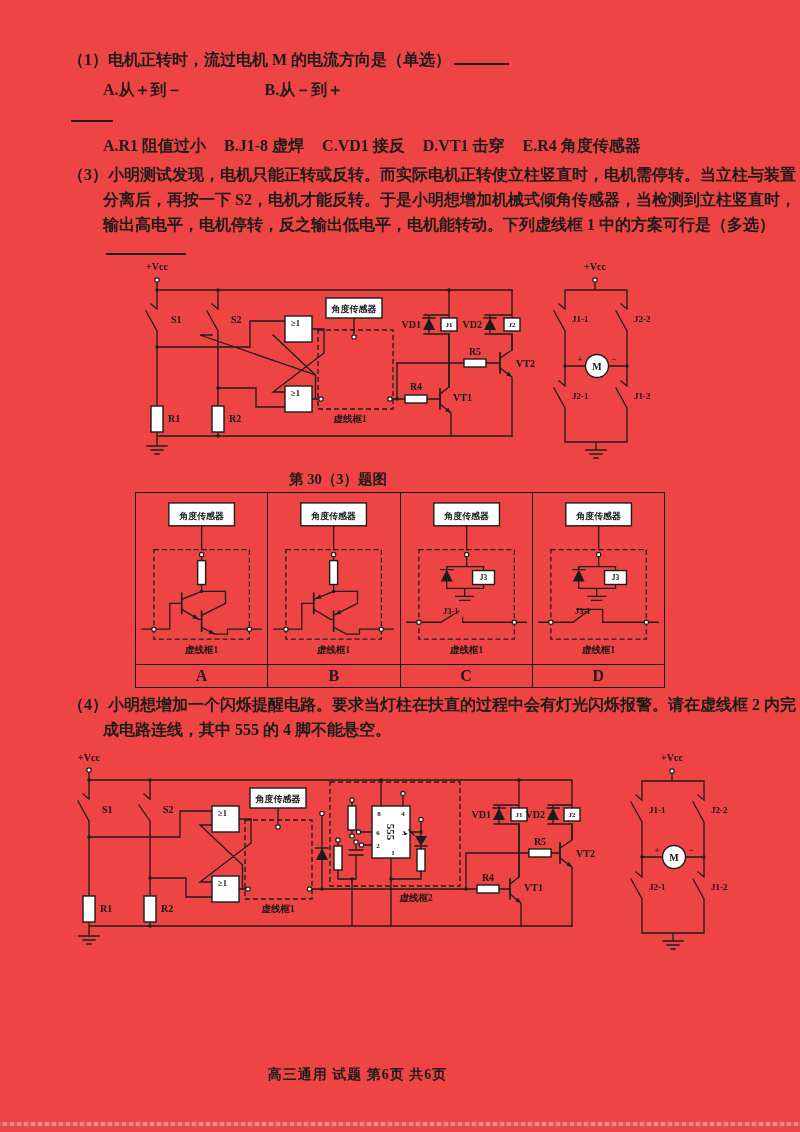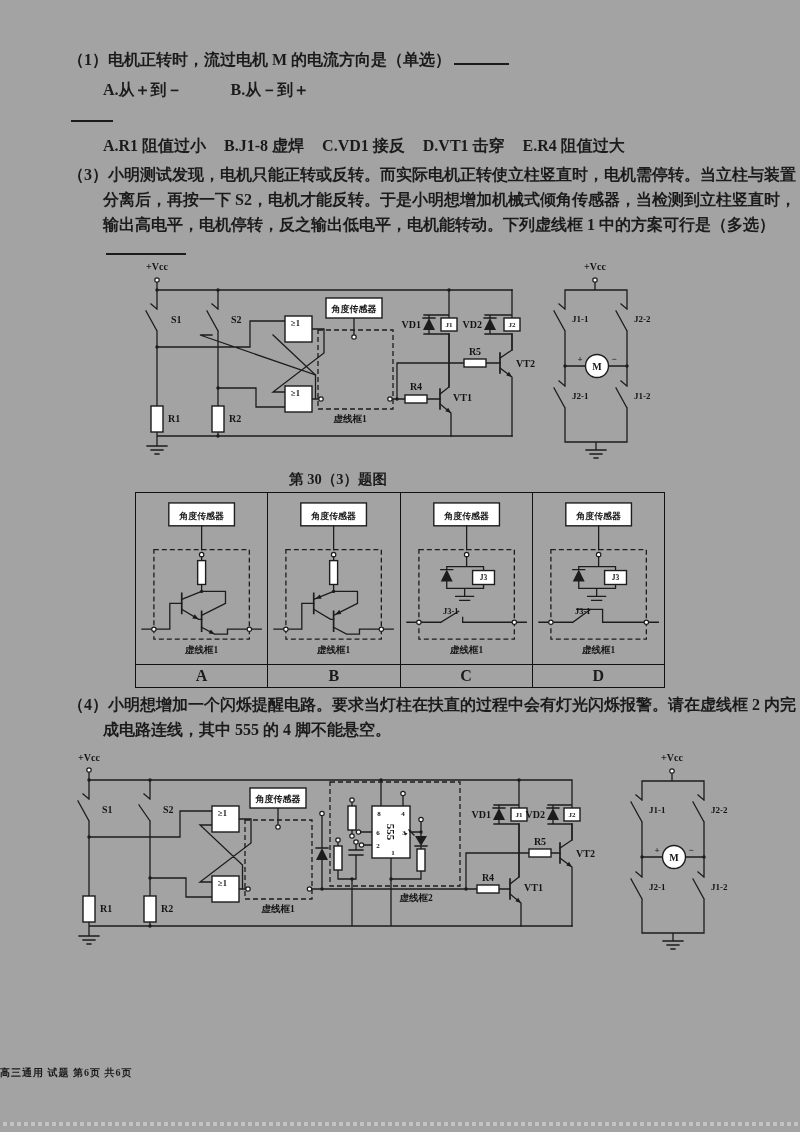--- a/index.html
+++ b/index.html
@@ -1,26 +1,26 @@
 <!DOCTYPE html>
 <html><head>
 <meta charset="utf-8">
 <style>
   html,body{margin:0;padding:0;background:#e9e9e9;}
-  .page{position:relative;width:800px;height:1132px;background:#a3a3a3;margin:0 auto;overflow:hidden;
+  .page{position:relative;width:800px;height:1132px;background:#ef4444;margin:0 auto;overflow:hidden;
         font-family:"Liberation Serif",serif;color:#1b1b1b;}
   .abs{position:absolute;}
   .qline{font-size:16px;font-weight:bold;white-space:nowrap;}
   .qpara{font-size:16px;font-weight:bold;line-height:25px;width:700px;padding-left:35px;text-indent:-35px;}
-  .opt1{margin-right:44px;}
+  .opt1{margin-right:78px;}
   .opt2{margin-right:14px;font-family:Liberation Serif, serif;}
   .blank{display:inline-block;height:13px;border-bottom:2px solid #1b1b1b;margin-left:3px;vertical-align:baseline;}
   .b1{width:55px;} .b2{width:42px;} .b3{width:80px;}
   .caption{width:676px;text-align:center;font-size:14.5px;font-weight:bold;}
-  .footer{width:715px;text-align:left;font-size:10px;font-weight:bold;letter-spacing:1px;}
+  .footer{width:715px;text-align:center;font-size:14px;font-weight:bold;letter-spacing:1px;}
   .scanedge{width:800px;height:4px;background:repeating-linear-gradient(90deg,#9a9a9a 0 3px,#fff 3px 7px);opacity:.35;}
   
   svg .w{stroke:#1c1c1c;stroke-width:1.3;fill:none;stroke-linecap:square;}
   svg .wb{stroke:#1c1c1c;stroke-width:1.7;fill:none;stroke-linecap:square;}
   svg .cmp{stroke:#1c1c1c;stroke-width:1.4;fill:#ffffff;}
   svg .dashr{stroke:#1c1c1c;stroke-width:1.3;fill:none;stroke-dasharray:5 3;}
   svg .fl{fill:#1c1c1c;stroke:none;}
   svg .term{fill:#ffffff;stroke:#1c1c1c;stroke-width:1.2;}
   svg .dot{fill:#1c1c1c;stroke:none;}
   svg text{font-family:"Liberation Serif",serif;font-weight:bold;fill:#151515;}
@@ -51,21 +51,21 @@
   </div>
 
   <div class="abs qline" style="left:68px;top:107px;">
     <span class="blank b2"></span>
   </div>
   <div class="abs qline" style="left:103px;top:136px;">
     <span class="opt2">A.R1 阻值过小</span>
     <span class="opt2">B.J1-8 虚焊</span>
     <span class="opt2">C.VD1 接反</span>
     <span class="opt2">D.VT1 击穿</span>
-    <span>E.R4 阻值过大</span>
+    <span>E.R4 角度传感器</span>
   </div>
 
   <div class="abs qpara" style="left:68px;top:162px;">
     <span>（3）小明测试发现，电机只能正转或反转。而实际电机正转使立柱竖直时，电机需停转。当立柱与装置分离后，再按一下 S2，电机才能反转。于是小明想增加机械式倾角传感器，当检测到立柱竖直时，输出高电平，电机停转，反之输出低电平，电机能转动。下列虚线框 1 中的方案可行是（多选）</span><span class="blank b3"></span>
   </div>
 
   <svg class="abs" style="left:0;top:258px;" width="800" height="212" viewBox="0 0 800 212">
     <g>
       <path class="w" d="M157,24 V51 M157,51 L151,46 M157,73 L146,53 M157,73 V148 M157,174 V178
                          M157,178 H512 M157,178 V188 M147,188 H167 M151,192 H163 M155,196 H159

